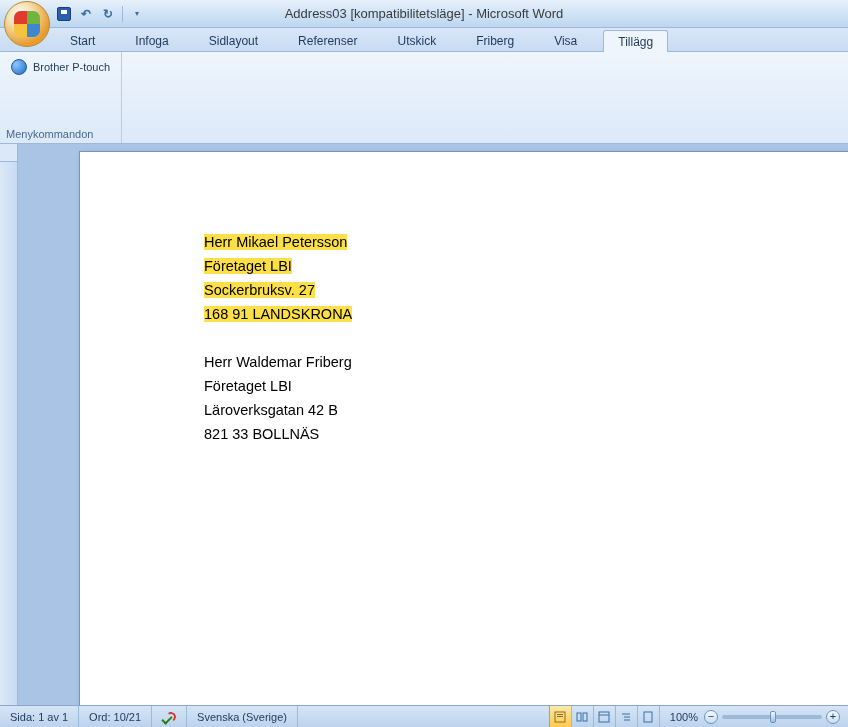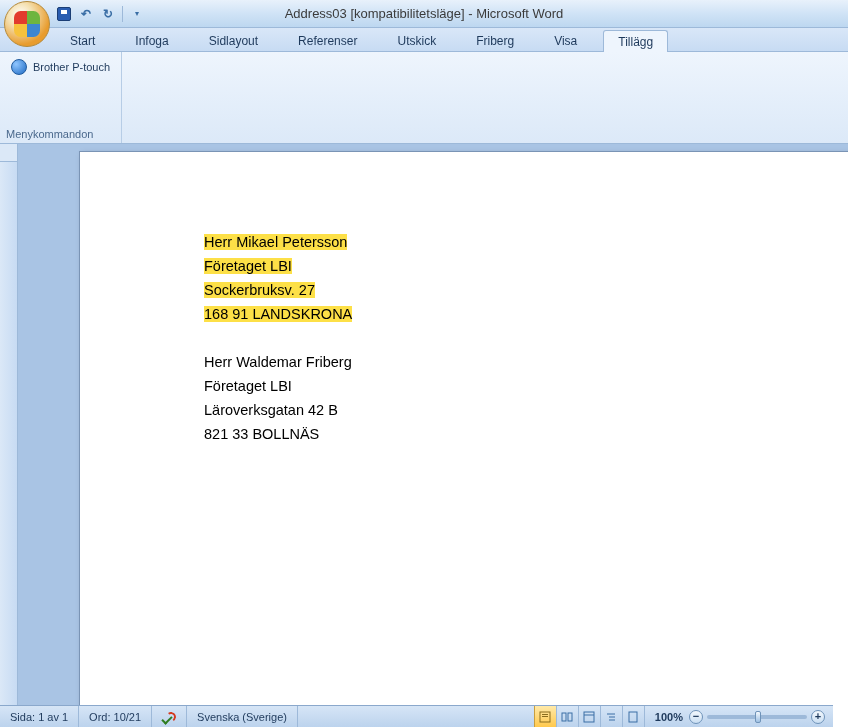--- a/index.html
+++ b/index.html
@@ -86,35 +86,35 @@
     width:780px; height:900px; background:#fff;
     box-shadow: 0 0 0 1px #7a94b5, 2px 2px 6px rgba(0,0,0,.25);
   }
   .content { padding: 78px 0 0 124px; font-size:14.5px; line-height:24px; color:#000; font-family: "Times New Roman", serif;}
   .content p { margin:0; }
   .sel { background:#fde047; }
   .block2 { margin-top:24px; }
 
   
   .statusbar {
-    position:absolute; left:0; right:15px; bottom:0; height:22px;
+    position:absolute; left:0; right:0; bottom:0; height:22px;
     background:linear-gradient(to bottom,#d6e5f6,#bcd3ed);
     border-top:1px solid #8aa8cc;
     display:flex; align-items:flex-end; font-size:11px; color:#1e395b;
   }
   .sb-cell { padding:0 10px; border-right:1px solid #9db9d9; height:100%; display:flex; align-items:center; gap:5px;}
   .spell-ic{width:14px;height:14px;position:relative;}
   .spell-ic::before{content:"";position:absolute;left:0;top:6px;width:8px;height:4px;border-bottom:2px solid #2f7d21;border-left:2px solid #2f7d21;transform:rotate(-45deg);}
   .spell-ic::after{content:"";position:absolute;right:0;top:2px;width:6px;height:6px;border:2px solid #d43a1f;border-radius:50%;border-left-color:transparent;border-bottom-color:transparent;transform:rotate(10deg);}
   .sb-spacer{flex:1;}
   .view-btns{display:flex;height:100%;}
   .vbtn{width:22px;height:100%;border-left:1px solid #9db9d9;display:flex;align-items:center;justify-content:center;}
   .vbtn svg{width:12px;height:12px;}
   .vbtn.active{background:linear-gradient(to bottom,#ffe9a8,#ffc94d);border-left-color:#c89e3e;}
-  .zoom{display:flex;align-items:center;gap:4px;padding:0 8px;border-left:1px solid #9db9d9;height:100%;font-weight:bold;}
+  .zoom{display:flex;align-items:center;gap:4px;padding:0 8px;border-left:1px solid #9db9d9;height:100%;}
   .zoom-pct{padding:0 2px;}
   .zoom-track{width:100px;height:4px;background:#9db9d9;border-radius:2px;position:relative;}
   .zoom-thumb{position:absolute;left:48px;top:-4px;width:6px;height:12px;background:linear-gradient(to bottom,#f3f8fd,#9ec0e4);border:1px solid #6f93b9;border-radius:2px;}
   .zbtn{width:14px;height:14px;border-radius:50%;border:1px solid #6f93b9;background:linear-gradient(to bottom,#f3f8fd,#cadff3);display:flex;align-items:center;justify-content:center;font-size:11px;color:#1e395b;line-height:1;}
 </style>
 </head>
 <body>
 
 <div class="titlebar">
   <div class="office-btn">

